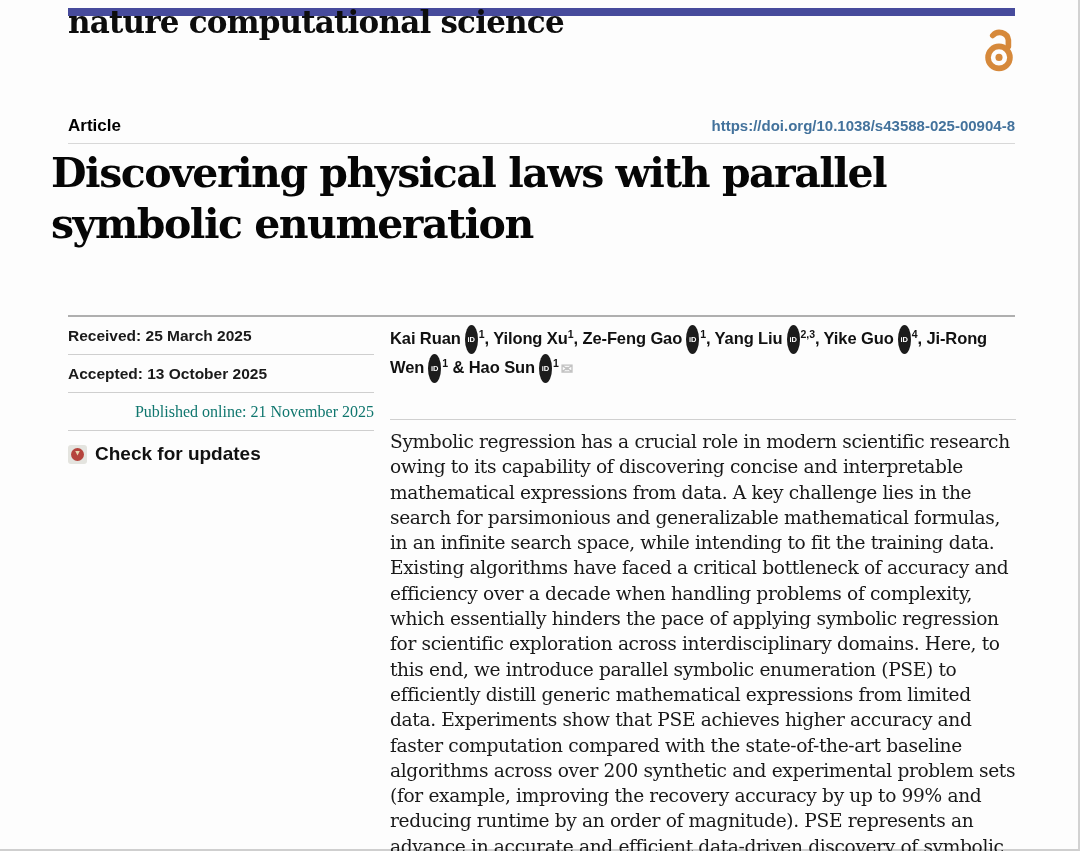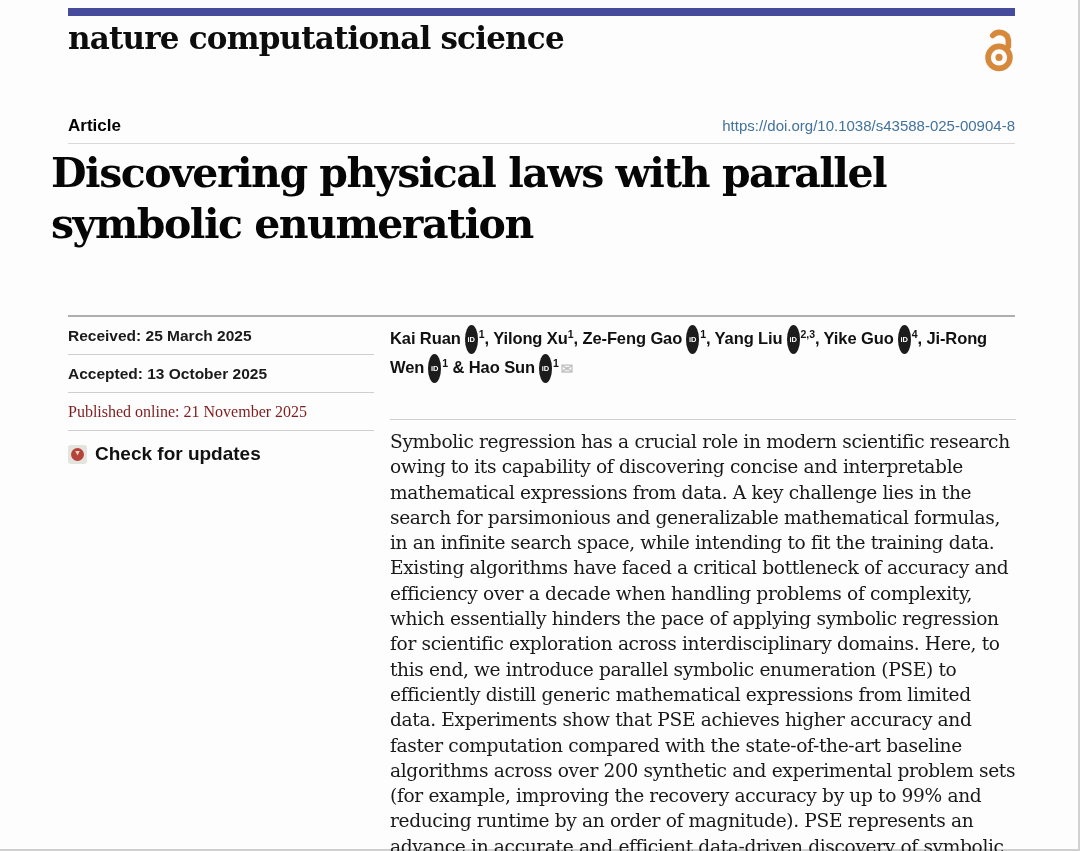--- a/index.html
+++ b/index.html
@@ -16,39 +16,39 @@
     background: #fdfdfd;
     border-right: 2px solid #d2d2d2;
     border-bottom: 2px solid #cfcfcf;
   }
   .brand-bar {
     position: absolute; left: 68px; top: 8px;
     width: 947px; height: 8px;
     background: #474b9c;
   }
   .logo {
-    position: absolute; left: 68px; top: 20px;
+    position: absolute; left: 68px; top: 4px;
     font-family: "DejaVu Serif", serif;
     font-weight: 700;
     font-size: 31px;
     letter-spacing: -0.8px;
     color: #0d0d0d;
   }
   .oa-icon {
     position: absolute; left: 981px; top: 24px;
     width: 36px; height: 48px;
   }
   .masthead-row {
     position: absolute; left: 68px; top: 116px;
     width: 947px;
     display: flex; justify-content: space-between; align-items: baseline;
   }
   .article-label { font-size: 17px; font-weight: 700; color: #000; }
   .doi-link {
-    font-size: 15px; font-weight: 400;
+    font-size: 15px; font-weight: 700;
     color: #43729c; text-decoration: none;
   }
   .masthead-rule {
     position: absolute; left: 68px; top: 143px;
     width: 947px; height: 1px; background: #d8d8d8;
   }
   .title {
     position: absolute; left: 51px; top: 148px;
     width: 900px;
     font-family: "DejaVu Serif", serif;
@@ -68,21 +68,22 @@
   }
   .date-row {
     padding: 10px 0 9px 0;
     border-bottom: 1px solid #cfcfcf;
     font-size: 15.5px; font-weight: 700; color: #1a1a1a;
   }
   .date-row.serif {
     font-family: "Liberation Serif", serif;
     font-weight: 400;
     font-size: 16px;
-    color: #7f1d1d;
+    color: #0f766e;
+    text-align: right;
   }
   .updates-row {
     padding: 12px 0 0 0;
     display: flex; align-items: center; gap: 8px;
     font-size: 19px; font-weight: 700; color: #111;
     cursor: pointer;
   }
   .crossmark {
     width: 19px; height: 19px; border-radius: 3px;
     background: #e4e4df;

